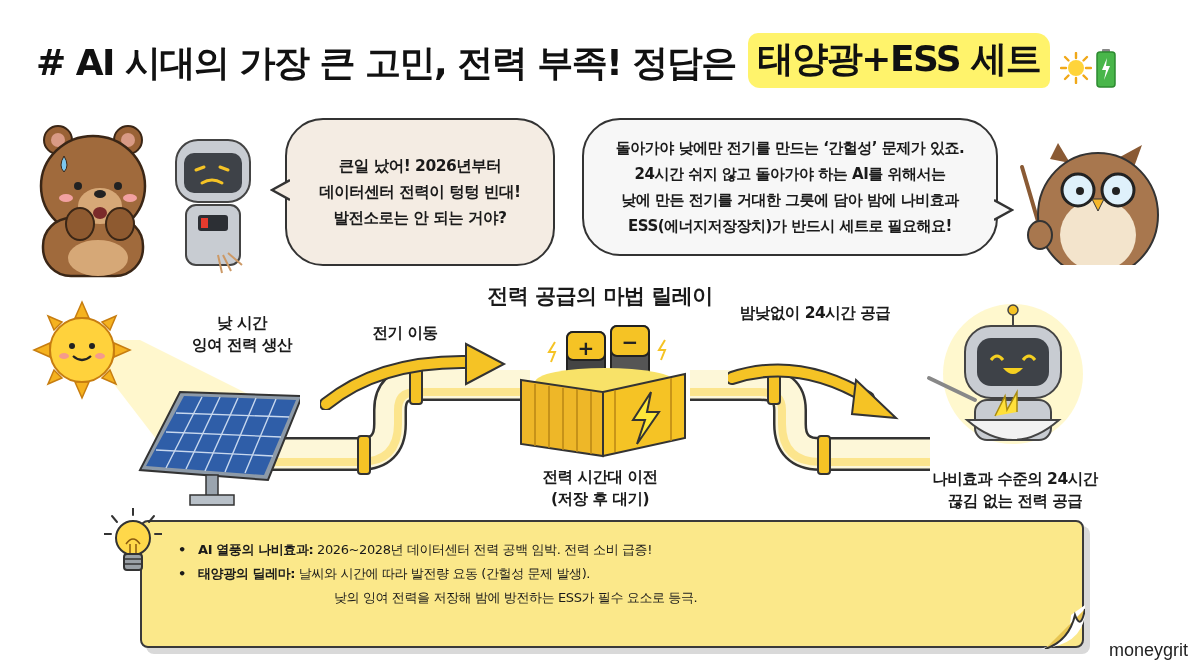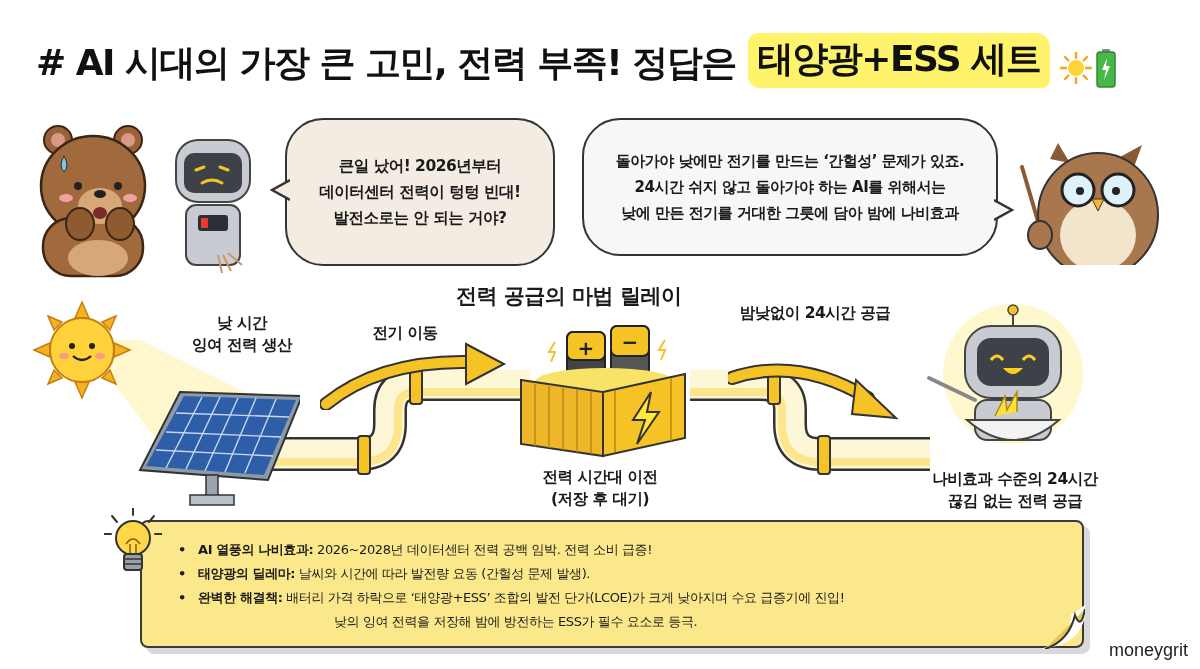--- a/index.html
+++ b/index.html
@@ -13,21 +13,21 @@
   .title .hl { background: #fff36b; padding: 2px 10px 4px 10px; border-radius: 10px 14px 8px 12px; margin-left: 12px; }
   .title .emoji { margin-left: 10px; display: inline-flex; align-items: center; gap: 4px; }
 
   
   .bubble { border: 2.5px solid #333; border-radius: 38px; display: flex; align-items: center; justify-content: center; text-align: center; font-weight: 700; font-size: 15.5px; line-height: 26px; letter-spacing: -0.5px; }
   .bubble-left { left: 285px; top: 118px; width: 270px; height: 148px; background: #f4ece3; }
   .bubble-right { left: 582px; top: 118px; width: 416px; height: 138px; background: #f7f7f7; font-size: 15px; }
   .bubble .line { display: block; }
 
   
-  .relay-title { left: 456px; top: 282px; width: 288px; font-size: 21px; font-weight: 800; letter-spacing: -0.5px; }
+  .relay-title { left: 456px; top: 282px; width: 288px; text-align: center; font-size: 21px; font-weight: 800; letter-spacing: -0.5px; }
 
   .cap { text-align: center; font-weight: 700; font-size: 15.5px; line-height: 22px; letter-spacing: -0.5px; }
   .cap .line { display: block; }
 
   
   .note { left: 140px; top: 520px; width: 944px; height: 128px; background: #fbe88a; border: 2.5px solid #3a3a3a; border-radius: 8px 8px 8px 8px; box-shadow: 6px 6px 0 #d9d9d9; }
   .note-list { position: absolute; left: 34px; top: 16px; list-style: none; font-size: 13px; line-height: 24px; letter-spacing: -0.4px; }
   .note-list li { position: relative; padding-left: 22px; white-space: nowrap; }
   .note-list li::before { content: "•"; position: absolute; left: 2px; top: 0; font-weight: 900; }
   .note-list li.cont::before { content: ""; }
@@ -104,20 +104,21 @@
 </div>
 <svg class="abs" style="left:270px;top:178px" width="20" height="24" viewBox="0 0 20 24">
   <path d="M20 2 L2 12 L20 22" fill="#f4ece3" stroke="#333" stroke-width="2.5"></path>
 </svg>
 
 <div class="abs bubble bubble-right">
   <div>
     <span class="line">돌아가야 낮에만 전기를 만드는 ‘간헐성’ 문제가 있죠.</span>
     <span class="line">24시간 쉬지 않고 돌아가야 하는 AI를 위해서는</span>
     <span class="line">낮에 만든 전기를 거대한 그릇에 담아 밤에 나비효과</span>
+    <span class="line">ESS(에너지저장장치)가 반드시 세트로 필요해요!</span>
   </div>
 </div>
 <svg class="abs" style="left:994px;top:198px" width="20" height="24" viewBox="0 0 20 24">
   <path d="M0 2 L18 12 L0 22" fill="#f7f7f7" stroke="#333" stroke-width="2.5"></path>
 </svg>
 
 <svg class="abs" style="left:1010px;top:135px" width="150" height="130" viewBox="0 0 150 130">
   <line x1="12" y1="32" x2="32" y2="100" stroke="#8a5a34" stroke-width="4" stroke-linecap="round"></line>
   <path d="M48 8 l12 20 l-20 -4z" fill="#8a5a34"></path>
   <path d="M132 10 l-8 22 l-14 -10z" fill="#8a5a34"></path>
@@ -265,21 +266,20 @@
   <path d="M22 36 q7 -10 14 0 M26 36 v10 M32 36 v10" stroke="#8a5a10" stroke-width="1.5" fill="none"></path>
   <rect x="20" y="46" width="18" height="16" rx="3" fill="#9aa0a6" stroke="#333" stroke-width="2"></rect>
   <line x1="20" y1="51" x2="38" y2="51" stroke="#333" stroke-width="1.5"></line>
     <line x1="20" y1="56" x2="38" y2="56" stroke="#333" stroke-width="1.5"></line>
 </svg>
 
 <div class="abs note">
   <ul class="note-list">
     <li><span class="k">AI 열풍의 나비효과:</span><span> 2026~2028년 데이터센터 전력 공백 임박. 전력 소비 급증!</span></li>
     <li><span class="k">태양광의 딜레마:</span><span> 날씨와 시간에 따라 발전량 요동 (간헐성 문제 발생).</span></li>
-    <li><span class="k">완벽한 해결책:</span><span> 배터리 가격 하락으로 ‘태양광+ESS’ 조합의 발전 단가(LCOE)가 크게 낮아지며 수요 급증기에 진입!</span></li>
     <li class="cont" style="padding-left:158px">낮의 잉여 전력을 저장해 밤에 방전하는 ESS가 필수 요소로 등극.</li>
   </ul>
   <svg class="curl" viewBox="0 0 44 44">
     <path d="M44 0 L44 10 Q40 40 0 44 L0 44 Q30 34 30 10 Z" fill="#ffffff"></path>
     <path d="M4 44 Q28 36 34 10 Q40 26 44 4" fill="#e8c552" stroke="#333" stroke-width="2"></path>
   </svg>
 </div>
 
 <div class="abs brand">moneygrit</div>
 

